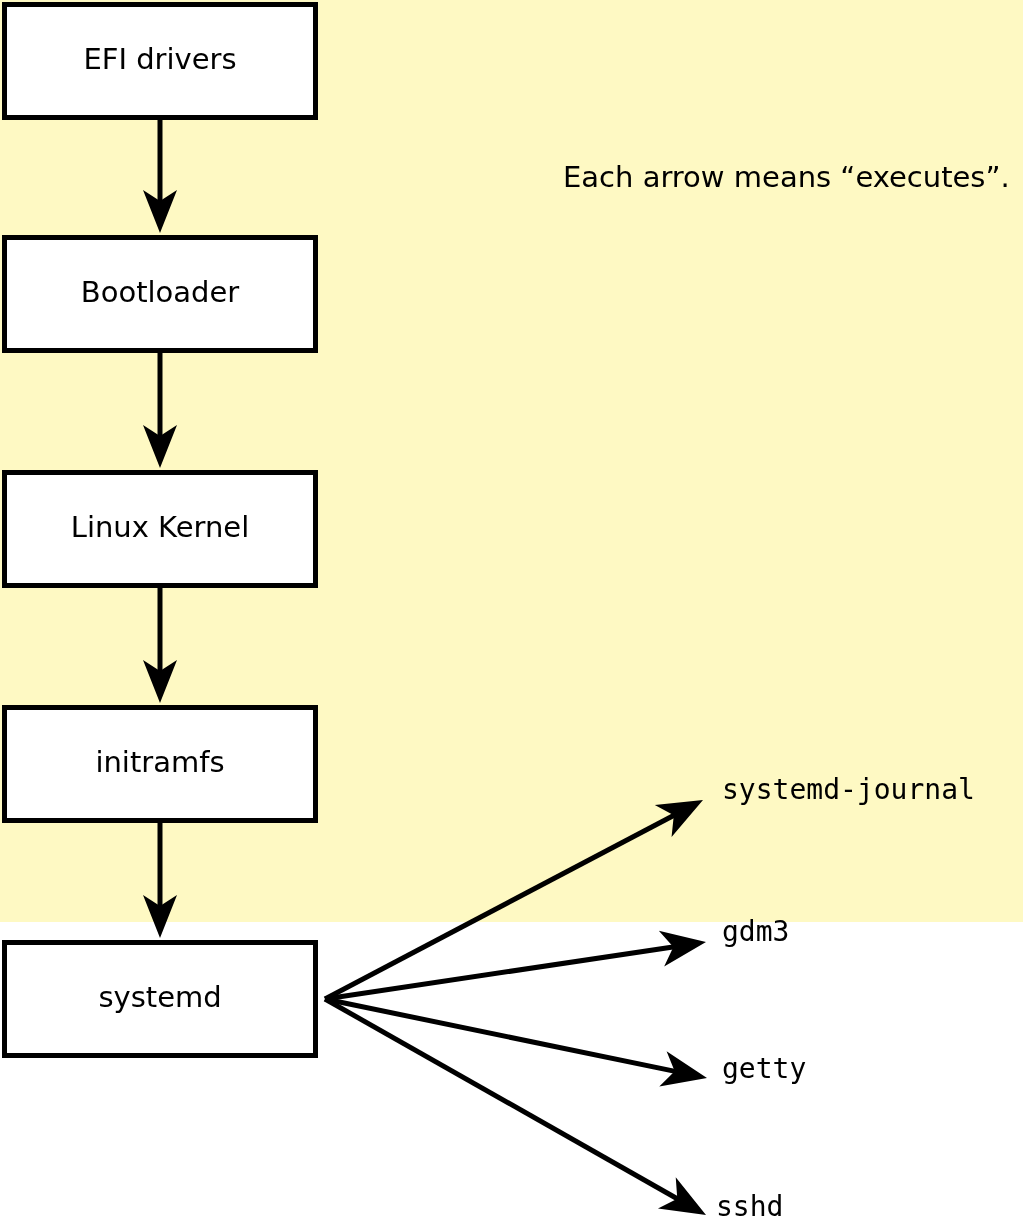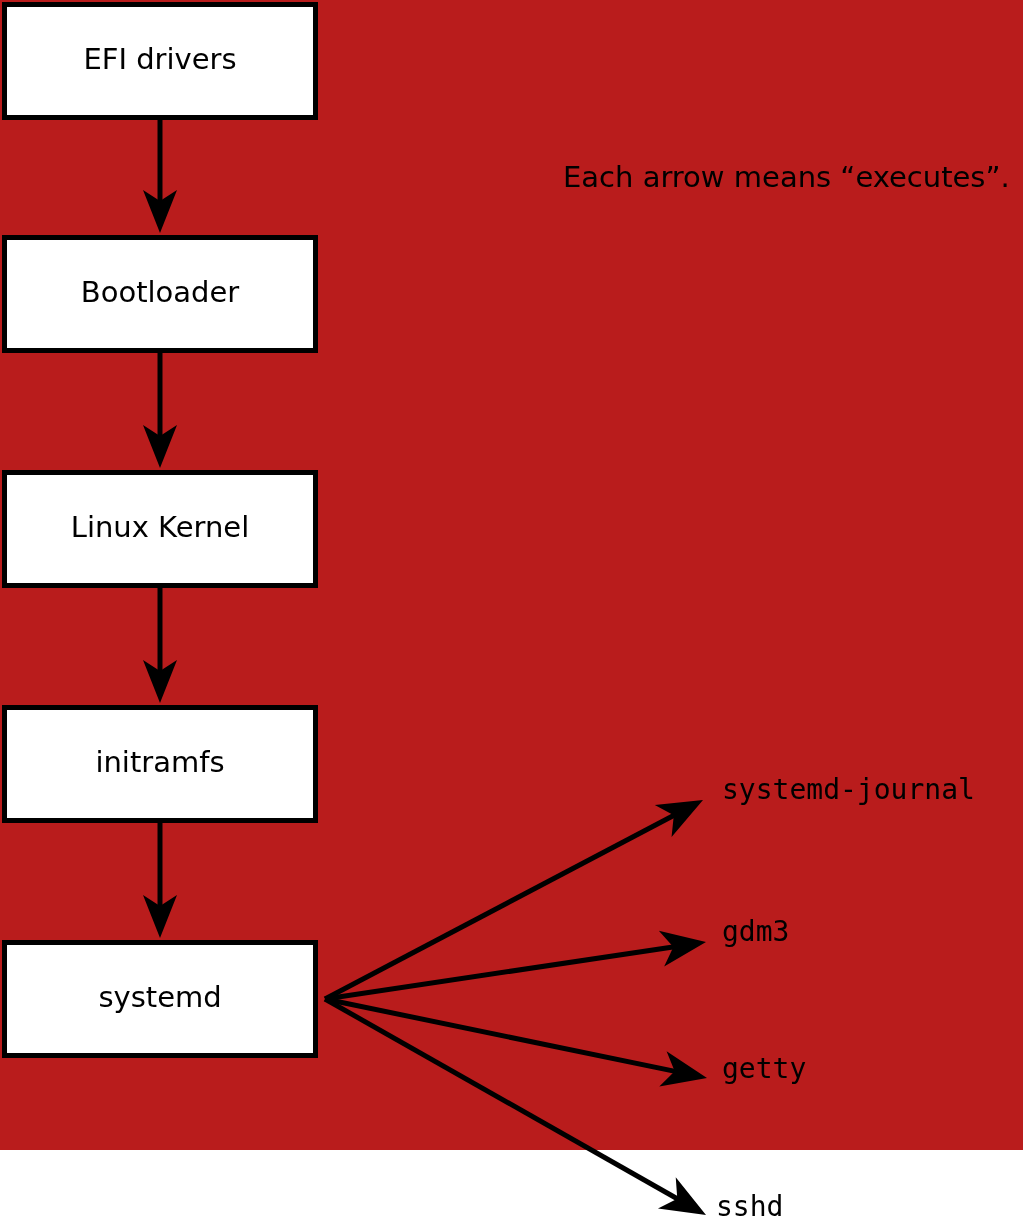--- a/index.html
+++ b/index.html
@@ -11,22 +11,22 @@
   body {
     width: 1023px;
     height: 1230px;
     overflow: hidden;
     font-family: "DejaVu Sans", sans-serif;
     position: relative;
   }
   #diagram-root {
     position: relative;
     width: 1023px;
-    height: 1150px;
-    background: #b91c1c;
+    height: 922px;
+    background: #fef9c3;
   }
   #diagram-svg {
     position: absolute;
     left: 0;
     top: 0;
     width: 1023px;
     height: 1230px;
     display: block;
   }
   .stage-box-label {

